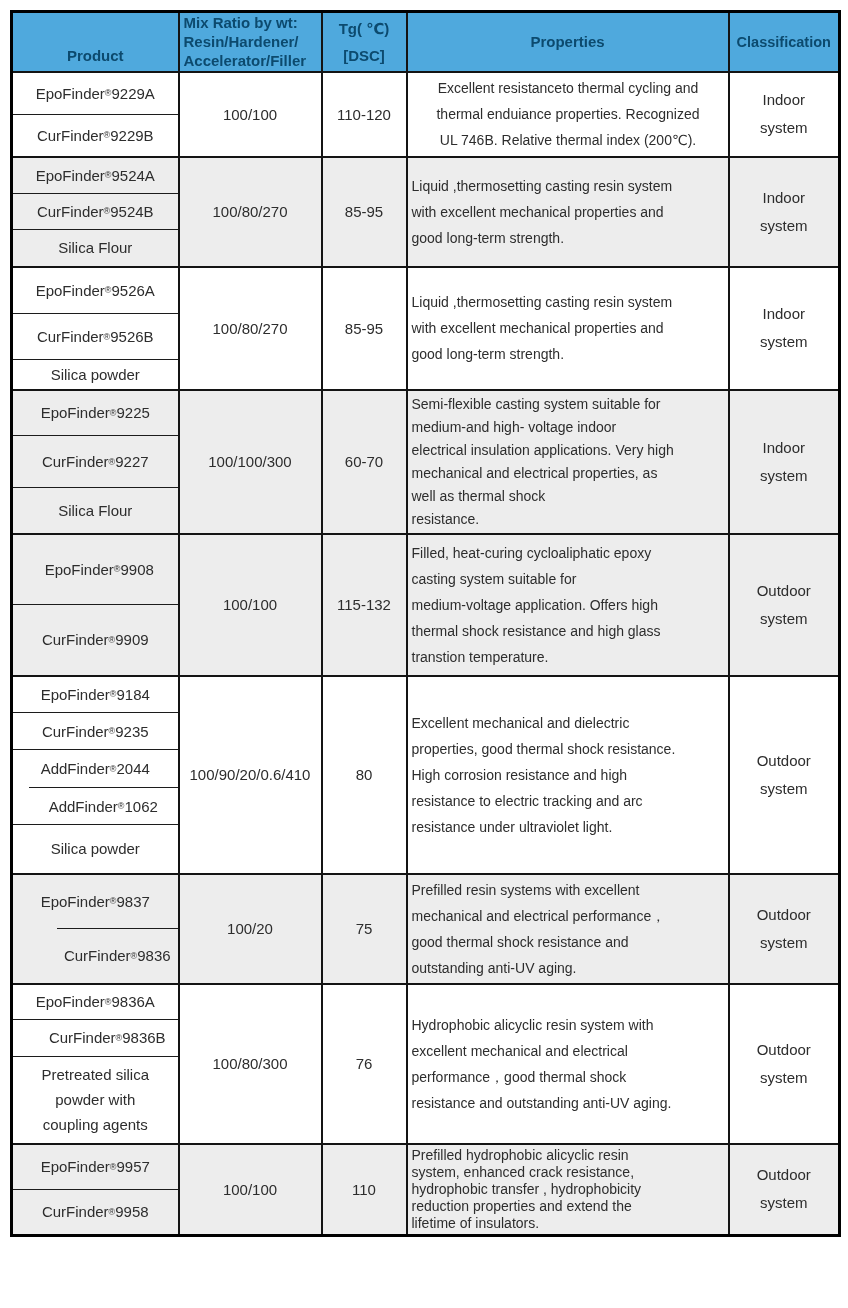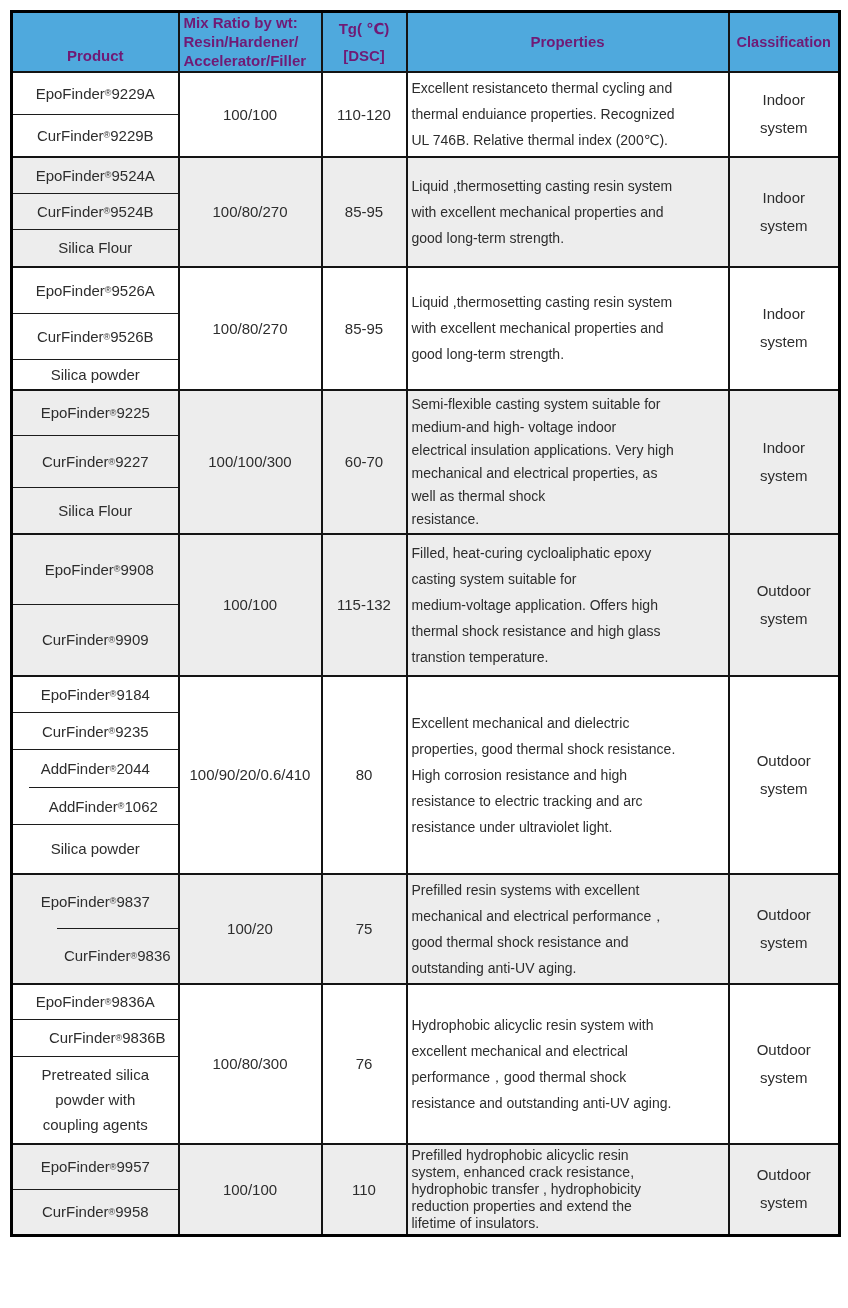--- a/index.html
+++ b/index.html
@@ -24,21 +24,21 @@
   }
   .spec-table th, .spec-table td {
     border: 2px solid #141414;
     box-sizing: border-box;
     overflow: hidden;
   }
   
   .spec-table thead tr { height: 60px; }
   .spec-table th {
     background: #4FA9DD;
-    color: #701a75;
+    color: #0c4a6e;
     font-weight: bold;
     font-size: 15px;
     vertical-align: middle;
     text-align: center;
     padding: 0 2px;
   }
   th.h-product { vertical-align: bottom; padding-bottom: 7px; }
   th.h-mix {
     text-align: left;
     padding-left: 4px;
@@ -118,21 +118,21 @@
     <tbody>
         <tr style="height: 85px;">
           <td class="product-cell" style="height: 85px;">
             <div class="product-stack">
               <div class="product-subrow" style="flex: 1 1 0px;">EpoFinder<sup class="reg">®</sup>9229A</div>
               <div class="product-subrow" style="flex: 1 1 0px; text-align: center;">CurFinder<sup class="reg">®</sup>9229B</div>
             </div>
           </td>
           <td class="mix-cell">100/100</td>
           <td class="tg-cell">110-120</td>
-          <td class="props-cell" style="line-height: 26px;">Excellent resistanceto thermal cycling and
+          <td class="props-cell" style="line-height: 26px; text-align: center;">Excellent resistanceto thermal cycling and
 thermal enduiance properties. Recognized
 UL 746B. Relative thermal index (200℃).</td>
           <td class="class-cell">Indoor
 system</td>
         </tr>
         <tr class="shaded" style="height: 110px;">
           <td class="product-cell" style="height: 110px;">
             <div class="product-stack">
               <div class="product-subrow" style="flex: 1 1 0px;">EpoFinder<sup class="reg">®</sup>9524A</div>
               <div class="product-subrow" style="flex: 1 1 0px;">CurFinder<sup class="reg">®</sup>9524B</div>

